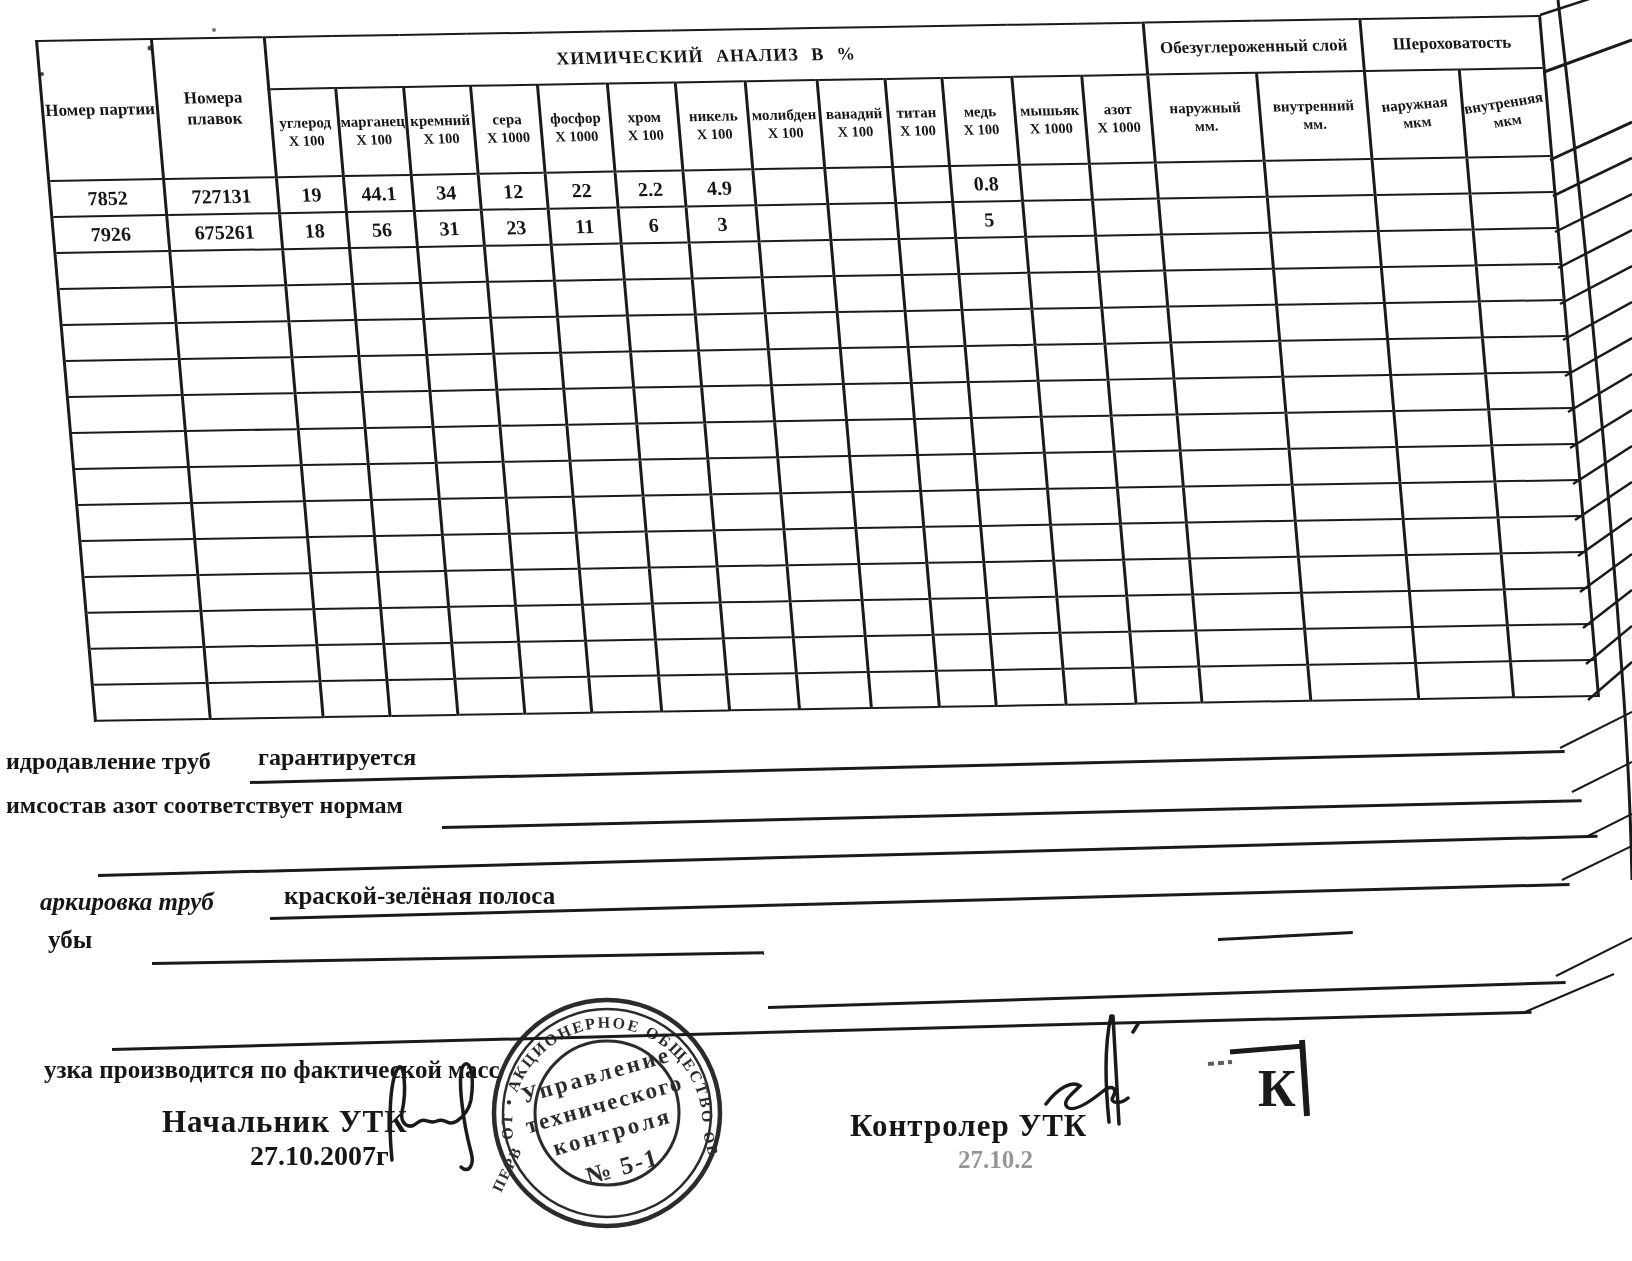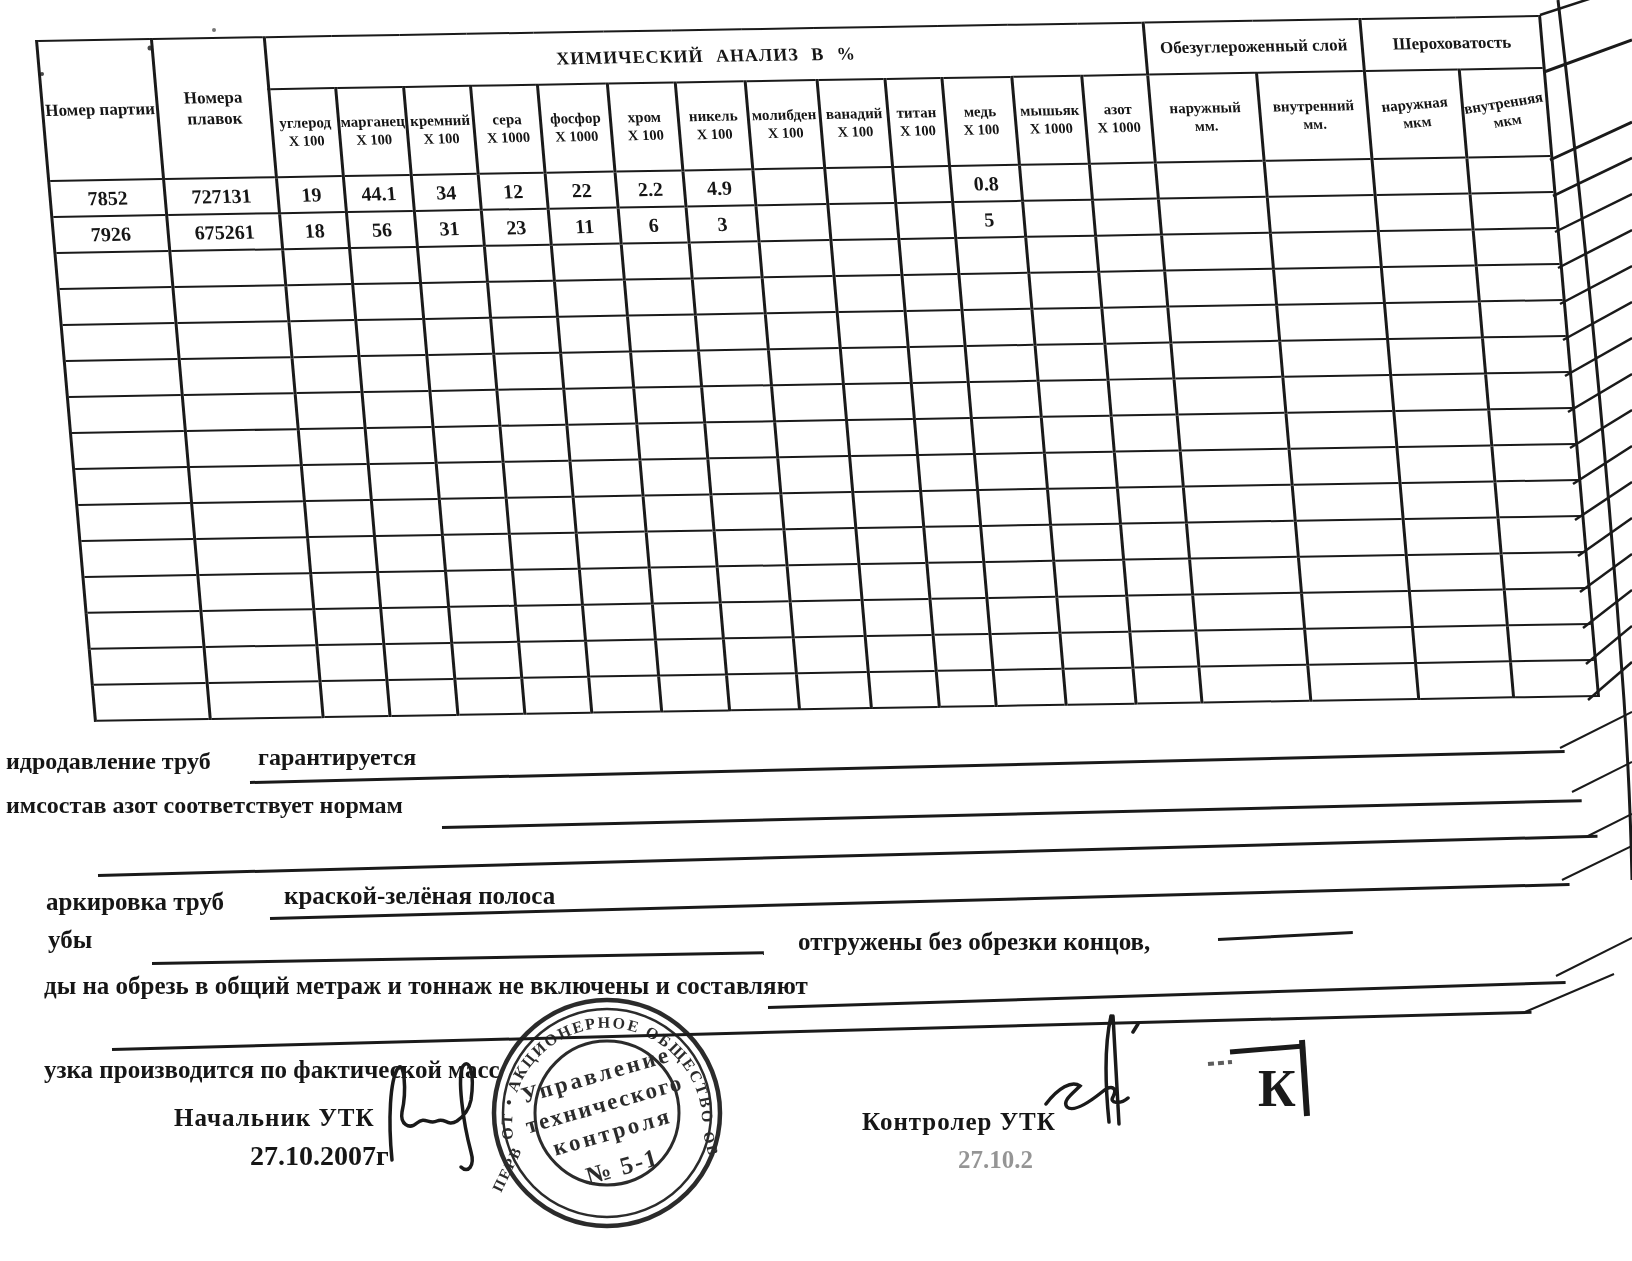--- a/index.html
+++ b/index.html
@@ -27,21 +27,21 @@
   .th-sub .nm{display:block;font-size:15px;line-height:17px;}
   .th-sub .mu{display:block;font-size:14.5px;line-height:19px;}
   .tilt1{display:inline-block;transform:rotate(-4deg);}
   .tilt2{display:inline-block;transform:rotate(-8deg);}
   tbody.rows tr{height:36px;}
   tbody.rows td{font-size:20px;font-weight:bold;}
   
   .note{position:absolute;font-weight:bold;font-size:25px;white-space:nowrap;}
   .note.big{font-size:24px;}
   .uline{position:absolute;height:3px;background:#1a1a1a;transform-origin:0 50%;}
-  .sig-title{position:absolute;font-weight:bold;font-size:25px;letter-spacing:1px;white-space:nowrap;margin-left:12px;}
+  .sig-title{position:absolute;font-weight:bold;font-size:31px;letter-spacing:1px;white-space:nowrap;}
   .sig-date{position:absolute;font-weight:bold;font-size:28px;white-space:nowrap;}
   .sig-date.faint{opacity:.45;font-size:25px;}
   .overlay{position:absolute;left:0;top:0;pointer-events:none;}
   .stampbox{position:absolute;left:445px;top:975px;opacity:.93;}
 </style>
 </head>
 <body>
 
 <div class="page">
 
@@ -463,30 +463,28 @@
 
   <span class="note big" style="left:6px;top:748px;">идродавление труб</span>
   <span class="note big" style="left:258px;top:744px;text-align:center;">гарантируется</span>
   <div class="uline" style="left:250px;top:781px;width:1315px;transform:rotate(-1.35deg);"></div>
 
   <span class="note big" style="left:6px;top:792px;">имсостав азот соответствует нормам</span>
   <div class="uline" style="left:442px;top:826px;width:1140px;transform:rotate(-1.35deg);"></div>
 
   <div class="uline" style="left:98px;top:874px;width:1500px;transform:rotate(-1.5deg);"></div>
 
-  <span class="note" style="left:46px;top:888px;">аркировка труб</span>
+  <span class="note" style="left:40px;top:888px;font-style:italic;">аркировка труб</span>
   <span class="note" style="left:284px;top:882px;">краской-зелёная полоса</span>
   <div class="uline" style="left:270px;top:917px;width:1300px;transform:rotate(-1.5deg);"></div>
 
   <span class="note" style="left:48px;top:926px;">убы</span>
   <div class="uline" style="left:152px;top:962px;width:612px;transform:rotate(-1deg);"></div>
-  <span class="note" style="left:798px;top:928px;">отгружены без обрезки концов,</span>
   <div class="uline" style="left:1218px;top:938px;width:135px;transform:rotate(-3deg);"></div>
 
-  <span class="note" style="left:44px;top:972px;">ды на обрезь в общий метраж и тоннаж не включены и составляют</span>
   <div class="uline" style="left:768px;top:1006px;width:798px;transform:rotate(-1.8deg);"></div>
 
   <div class="uline" style="left:112px;top:1048px;width:1420px;transform:rotate(-1.5deg);"></div>
   <span class="note" style="left:44px;top:1056px;">узка производится по фактической масс</span>
 
   <span class="sig-title" style="left:162px;top:1104px;">Начальник  УТК</span>
   <span class="sig-date" style="left:250px;top:1140px;">27.10.2007г</span>
   <span class="sig-title" style="left:850px;top:1108px;">Контролер УТК</span>
   <span class="sig-date faint" style="left:958px;top:1146px;font-family:Liberation Serif, serif;">27.10.2</span>
 

